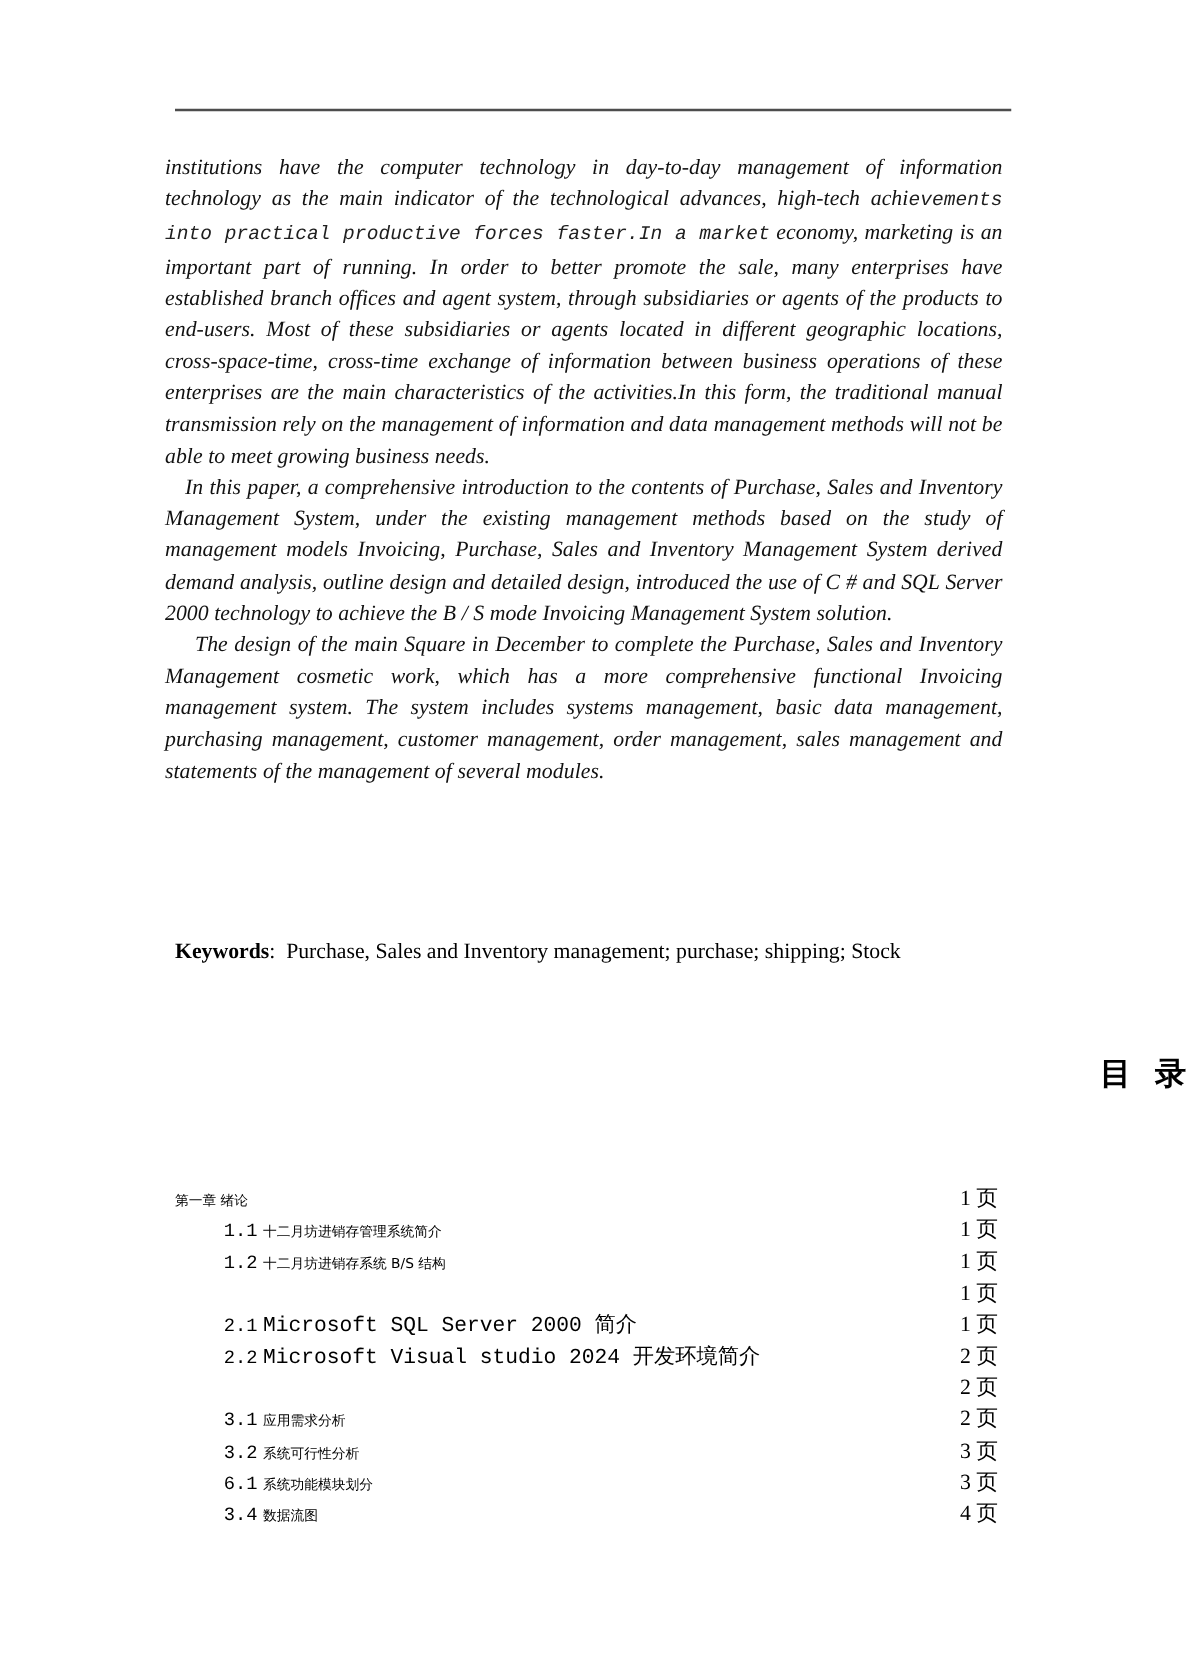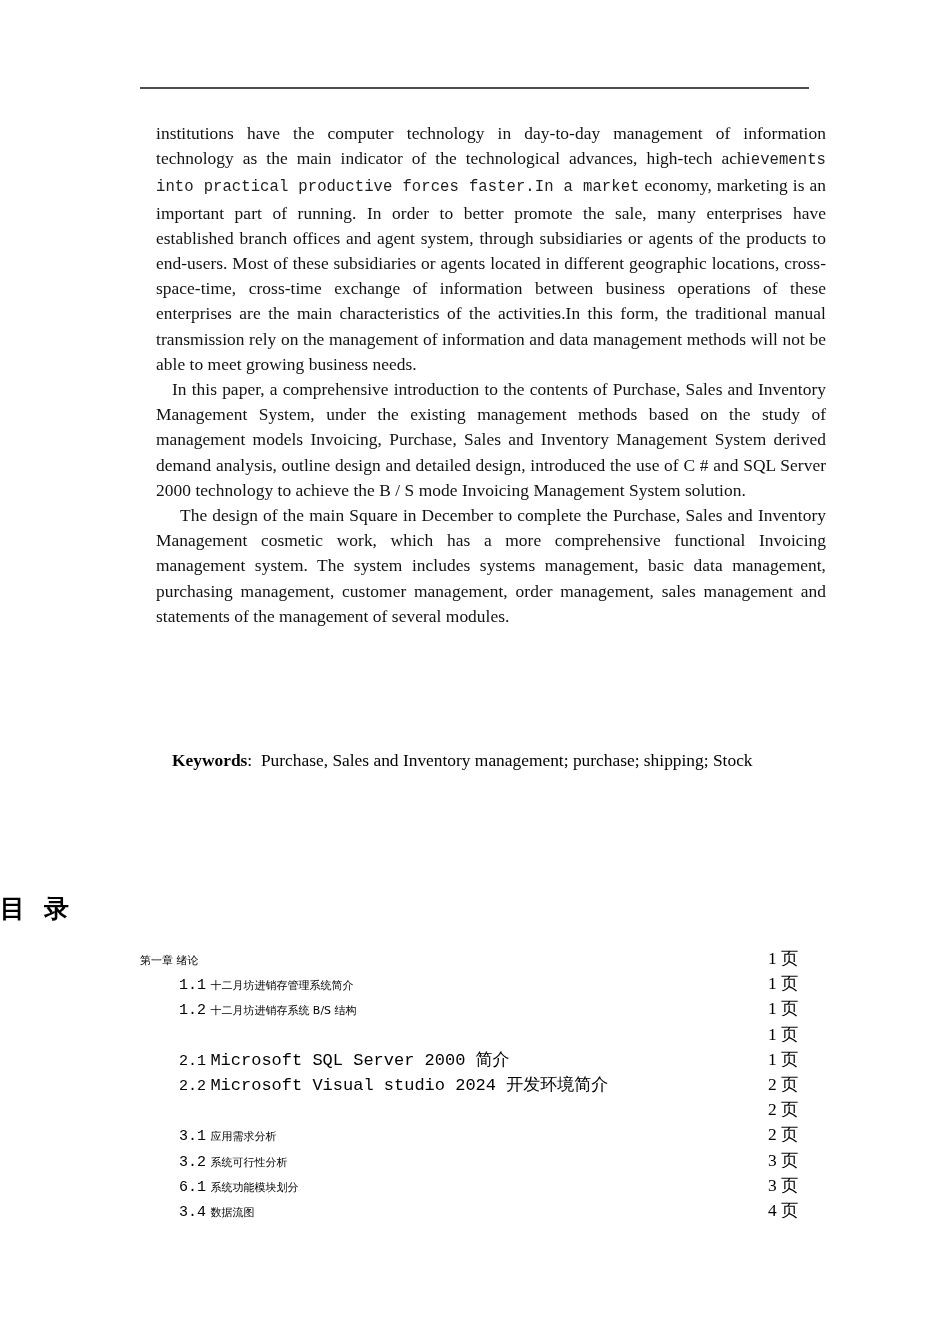--- a/index.html
+++ b/index.html
@@ -20,23 +20,24 @@
     left: 140px;
     top: 87px;
     width: 669px;
     height: 2px;
     background: #4d4d4d;
   }
 
   
   .abstract {
     position: absolute;
-    left: 156px;
+    left: 132px;
     top: 121px;
     width: 670px;
+    font-style: italic;
   }
   .para {
     font-family: "Liberation Serif", "DejaVu Serif", serif;
     font-size: 17.4px;
     line-height: 25.2px;
     text-align: justify;
     text-justify: inter-word;
     margin: 0;
     color: #111111;
     letter-spacing: 0.05px;
@@ -53,33 +54,32 @@
   
   .keywords {
     position: absolute;
     left: 140px;
     top: 748px;
     width: 680px;
     font-family: "Liberation Serif", "DejaVu Serif", serif;
     font-size: 17.4px;
     line-height: 24px;
     white-space: nowrap;
-    margin-left: 32px;
   }
   .keywords .kw-label {
     font-weight: bold;
   }
 
   
   .toc-heading {
     position: absolute;
     left: 0;
-    top: 892px;
+    top: 842px;
     width: 950px;
-    text-align: left;
+    text-align: right;
     font-family: Liberation Serif, serif;
     font-weight: bold;
     font-size: 25px;
     letter-spacing: 1px;
   }
   .toc-heading .sp { display: inline-block; width: 18px; }
 
   
   .toc {
     position: absolute;

